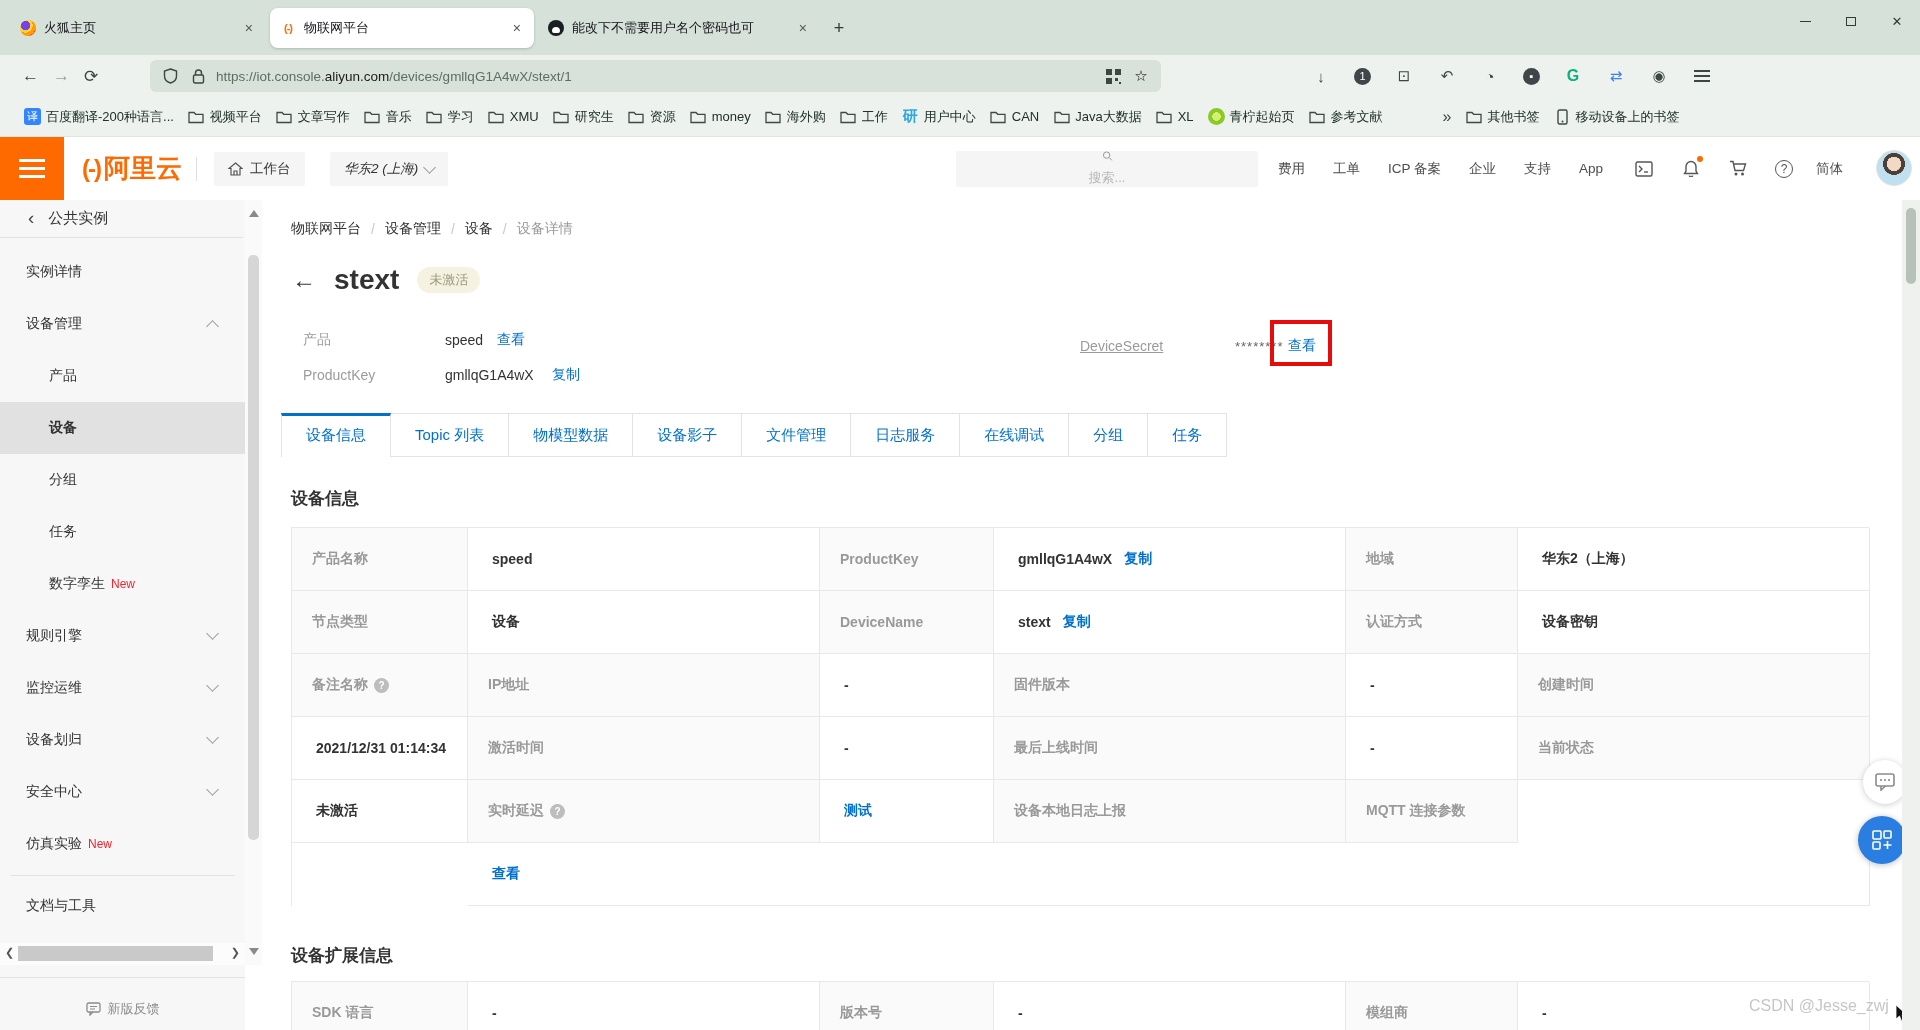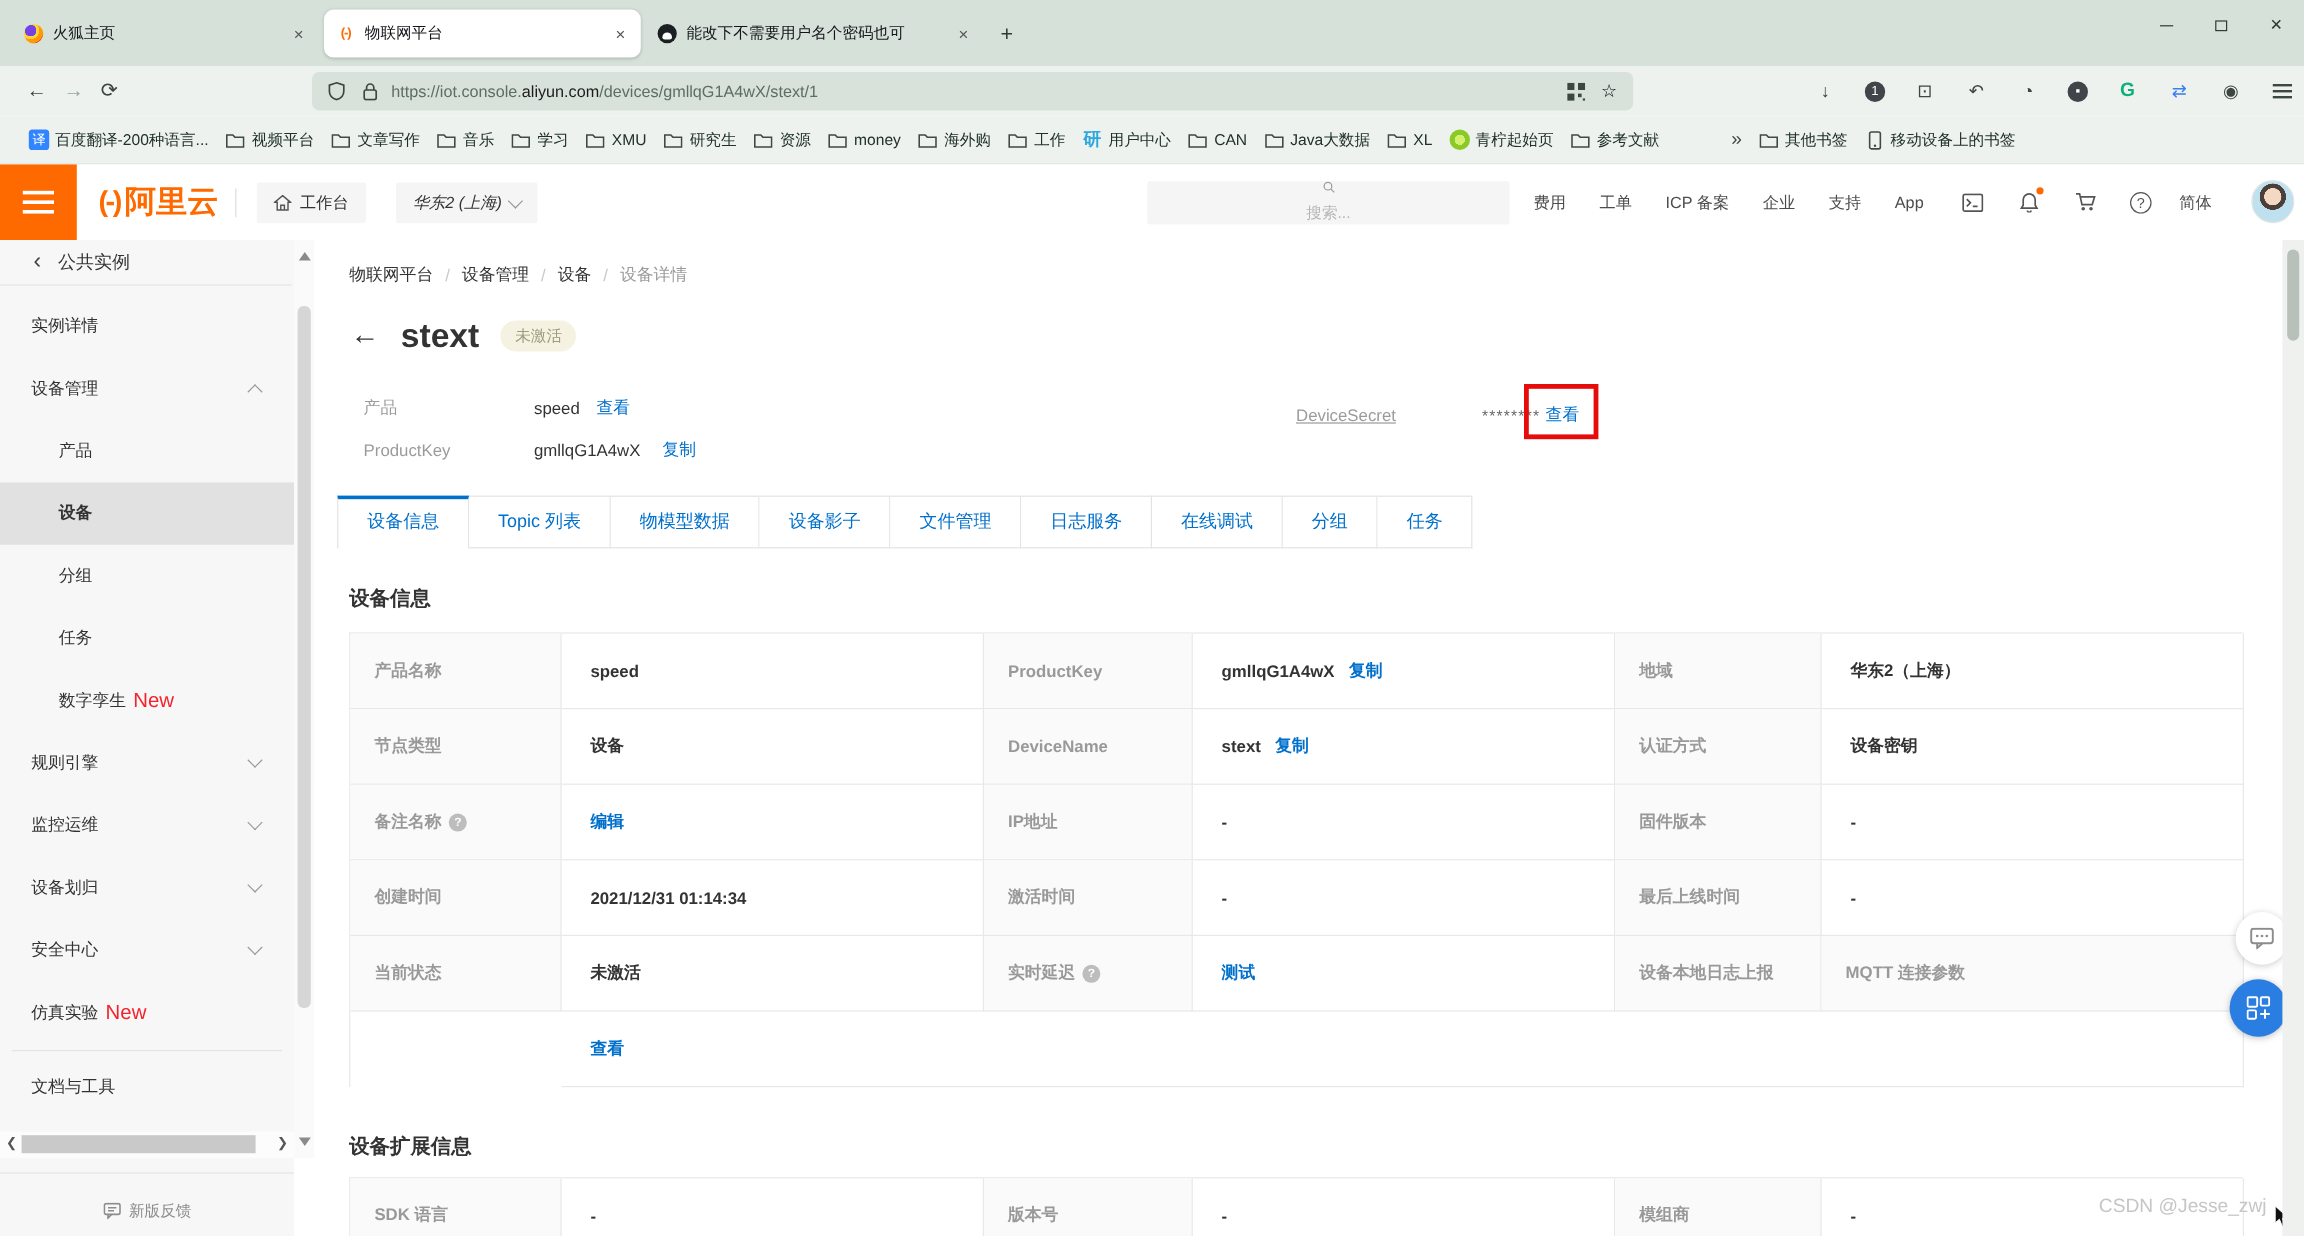--- a/index.html
+++ b/index.html
@@ -23,21 +23,21 @@
   .newtab { width:30px; height:40px; display:flex; align-items:center; justify-content:center; font-size:18px; color:#2f3b33; }
   .winctl { position:absolute; right:0; top:0; height:42px; display:flex; }
   .winbtn { width:46px; height:42px; display:flex; align-items:center; justify-content:center; color:#2f3b33; font-size:13px; }
   .glyph-min { width:11px; height:0; border-top:1.6px solid #2f3b33; display:block; }
   .glyph-max { width:10px; height:9px; border:1.4px solid #2f3b33; display:block; }
 
   
   .toolbar { position:absolute; left:0; top:55px; width:1920px; height:42px; background:#edf2ee; display:flex; align-items:center; }
   .nav-btns { display:flex; gap:14px; padding-left:22px; width:150px; color:#39453d; font-size:17px; }
   .nav-btns .dis { color:#94a59a; }
-  .urlbar { margin-left:110px; width:1101px; height:32px; background:#d8e2da; border-radius:6px; display:flex; align-items:center; padding:0 10px; gap:8px; }
+  .urlbar { width:1011px; height:32px; background:#d8e2da; border-radius:6px; display:flex; align-items:center; padding:0 10px; gap:8px; }
   .urltext { font-size:13.5px; color:#5d6e63; white-space:nowrap; overflow:hidden; flex:1; }
   .urltext b { color:#1c1c1c; font-weight:normal; }
   .tool-icons { margin-left:150px; display:flex; gap:23px; align-items:center; color:#3b473f; }
   .ticon { width:20px; height:20px; display:inline-flex; align-items:center; justify-content:center; font-size:15px; }
   .circ1 { background:#40454a; color:#fff; border-radius:50%; width:17px; height:17px; font-size:11px; }
   .gicon { color:#0faf7e; font-weight:bold; font-size:16px; }
   .swapicon { color:#3b7ff2; font-size:15px; }
   .hamb { width:16px; height:12px; border-top:2px solid #3b473f; border-bottom:2px solid #3b473f; position:relative; }
   .hamb::after { content:""; position:absolute; left:0; top:3px; width:16px; height:2px; background:#3b473f; }
 
@@ -72,21 +72,21 @@
 
   
   .sidebar { position:absolute; left:0; top:200px; width:245px; height:830px; background:#f7f7f7; font-size:14px; color:#333; }
   .side-back { position:absolute; left:0; top:0; height:36px; display:flex; align-items:center; gap:14px; padding-left:28px; font-size:15px; }
   .side-back .arr { font-size:19px; color:#444; }
   .side-sep { position:absolute; left:0; top:37px; width:243px; height:1px; background:#e3e3e3; }
   .side-items { position:absolute; left:0; top:46px; width:245px; }
   .srow { position:relative; height:52px; display:flex; align-items:center; padding-left:26px; }
   .srow.sub { padding-left:49px; }
   .srow.active { background:#e1e1e1; font-weight:bold; }
-  .badge { color:#f5222d; font-size:17px; margin-left:6px; }
+  .badge { color:#f5222d; font-size:12px; margin-left:6px; }
   .chev { position:absolute; right:28px; width:9px; height:9px; border-right:1.5px solid #9a9a9a; border-bottom:1.5px solid #9a9a9a; }
   .chev.down { transform:rotate(45deg); top:19px; }
   .chev.up { transform:rotate(-135deg); top:24px; }
   .srow-divider { height:10px; position:relative; }
   .srow-divider::after { content:""; position:absolute; left:10px; right:10px; top:5px; height:1px; background:#e3e3e3; }
   .side-hscroll { position:absolute; left:0; top:743px; width:245px; height:22px; background:#fcfcfc; }
   .side-hscroll .thumb { position:absolute; left:18px; top:3px; width:195px; height:15px; background:#c9c9c9; }
   .side-hscroll .ar { position:absolute; top:3px; font-size:11px; color:#555; }
   .side-hscroll .al { left:5px; } .side-hscroll .arr2 { right:5px; }
   .side-sepb { position:absolute; left:0; top:777px; width:245px; height:1px; background:#e3e3e3; }
@@ -603,23 +603,20 @@
         <div class="tcell tlabel">
           <span>认证方式</span>
         </div>
         <div class="tcell tvalue">
           <span>设备密钥</span>
         </div>
         <div class="tcell tlabel">
           <span>备注名称</span>
           <span class="helpi">?</span>
         </div>
-        <div class="tcell tvalue">
-          <span class="blue">编辑</span>
-        </div>
         <div class="tcell tlabel">
           <span>IP地址</span>
         </div>
         <div class="tcell tvalue">
           <span>-</span>
         </div>
         <div class="tcell tlabel">
           <span>固件版本</span>
         </div>
         <div class="tcell tvalue">

